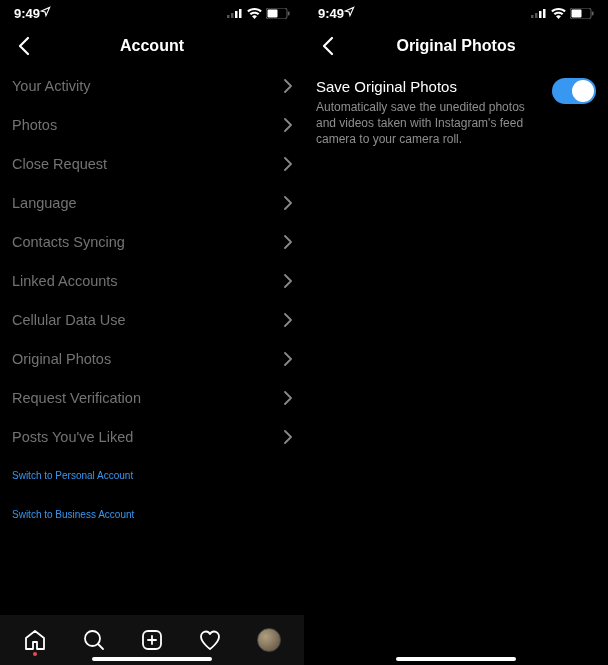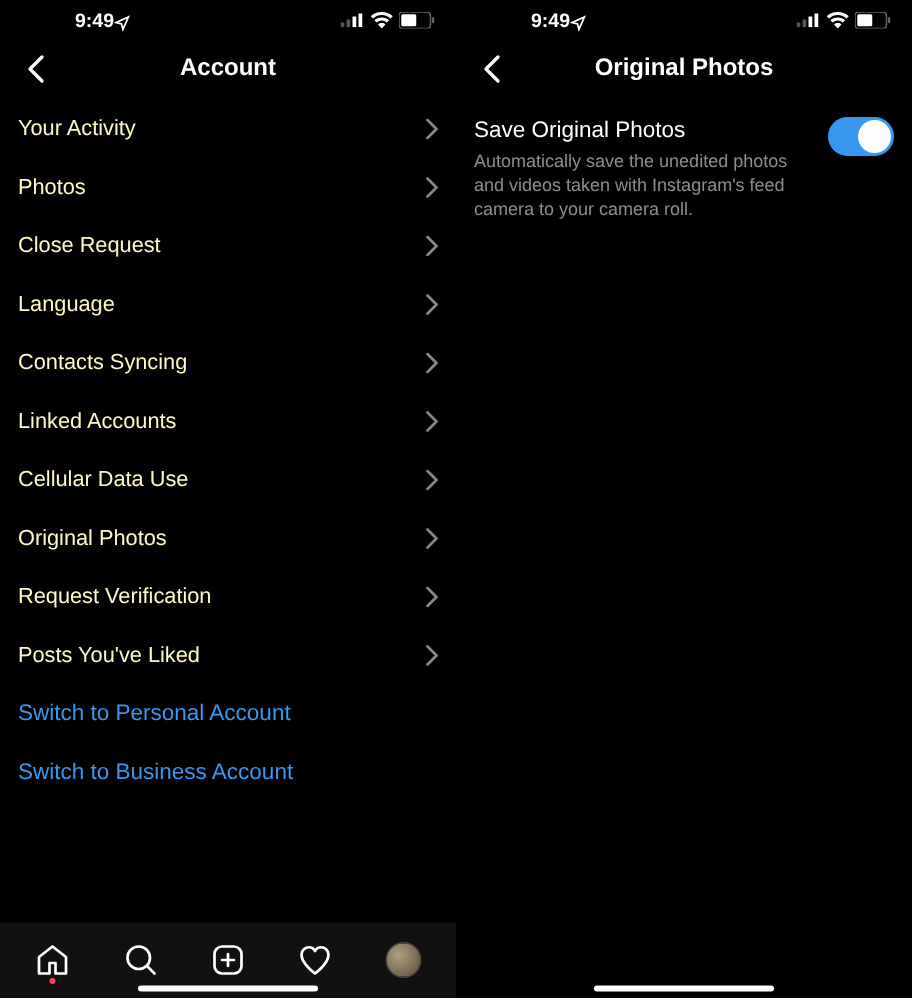--- a/index.html
+++ b/index.html
@@ -22,21 +22,21 @@
     }
     .status-bar {
       height: 26px;
       display: flex;
       align-items: center;
       justify-content: space-between;
       padding: 0 14px;
       font-size: 13px;
       font-weight: 600;
     }
-    .status-left { display: flex; align-items: flex-end; gap: 0; margin-left: 36px; }
+    .status-left { display: flex; align-items: flex-start; gap: 0; }
     .status-right { display: flex; align-items: center; gap: 4px; }
     .status-right svg { display: block; }
     .nav-bar {
       height: 40px;
       display: flex;
       align-items: center;
       position: relative;
       padding: 0 12px;
     }
     .back-btn { width: 24px; height: 24px; display:flex; align-items:center; justify-content:center; }
@@ -51,28 +51,28 @@
     .content { flex: 1; overflow: hidden; }
     .row {
       height: 39px;
       display: flex;
       align-items: center;
       justify-content: space-between;
       padding: 0 12px;
       font-size: 14.5px;
       font-weight: 400;
     }
-    .row .label { color: #fef9c3; }
+    .row .label { color: #737373; }
     .chev { color: #999; }
     .link-row {
       height: 39px;
       display: flex;
       align-items: center;
       padding: 0 12px;
-      font-size: 15px;
+      font-size: 10px;
       color: #3897f0;
     }
     .tab-bar {
       height: 50px;
       background: #111;
       display: flex;
       align-items: center;
       justify-content: space-around;
       padding: 0 6px;
     }

